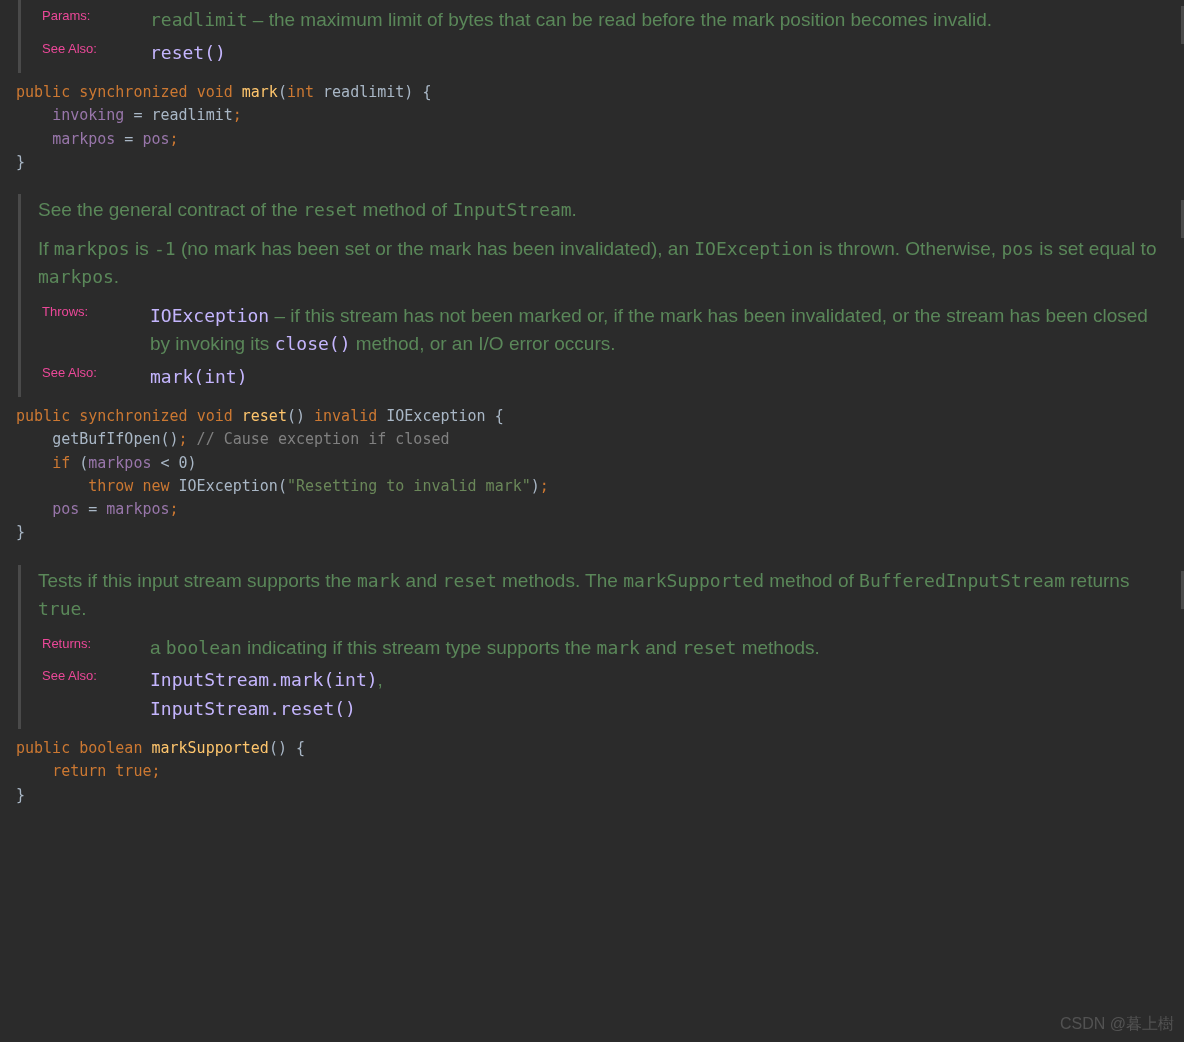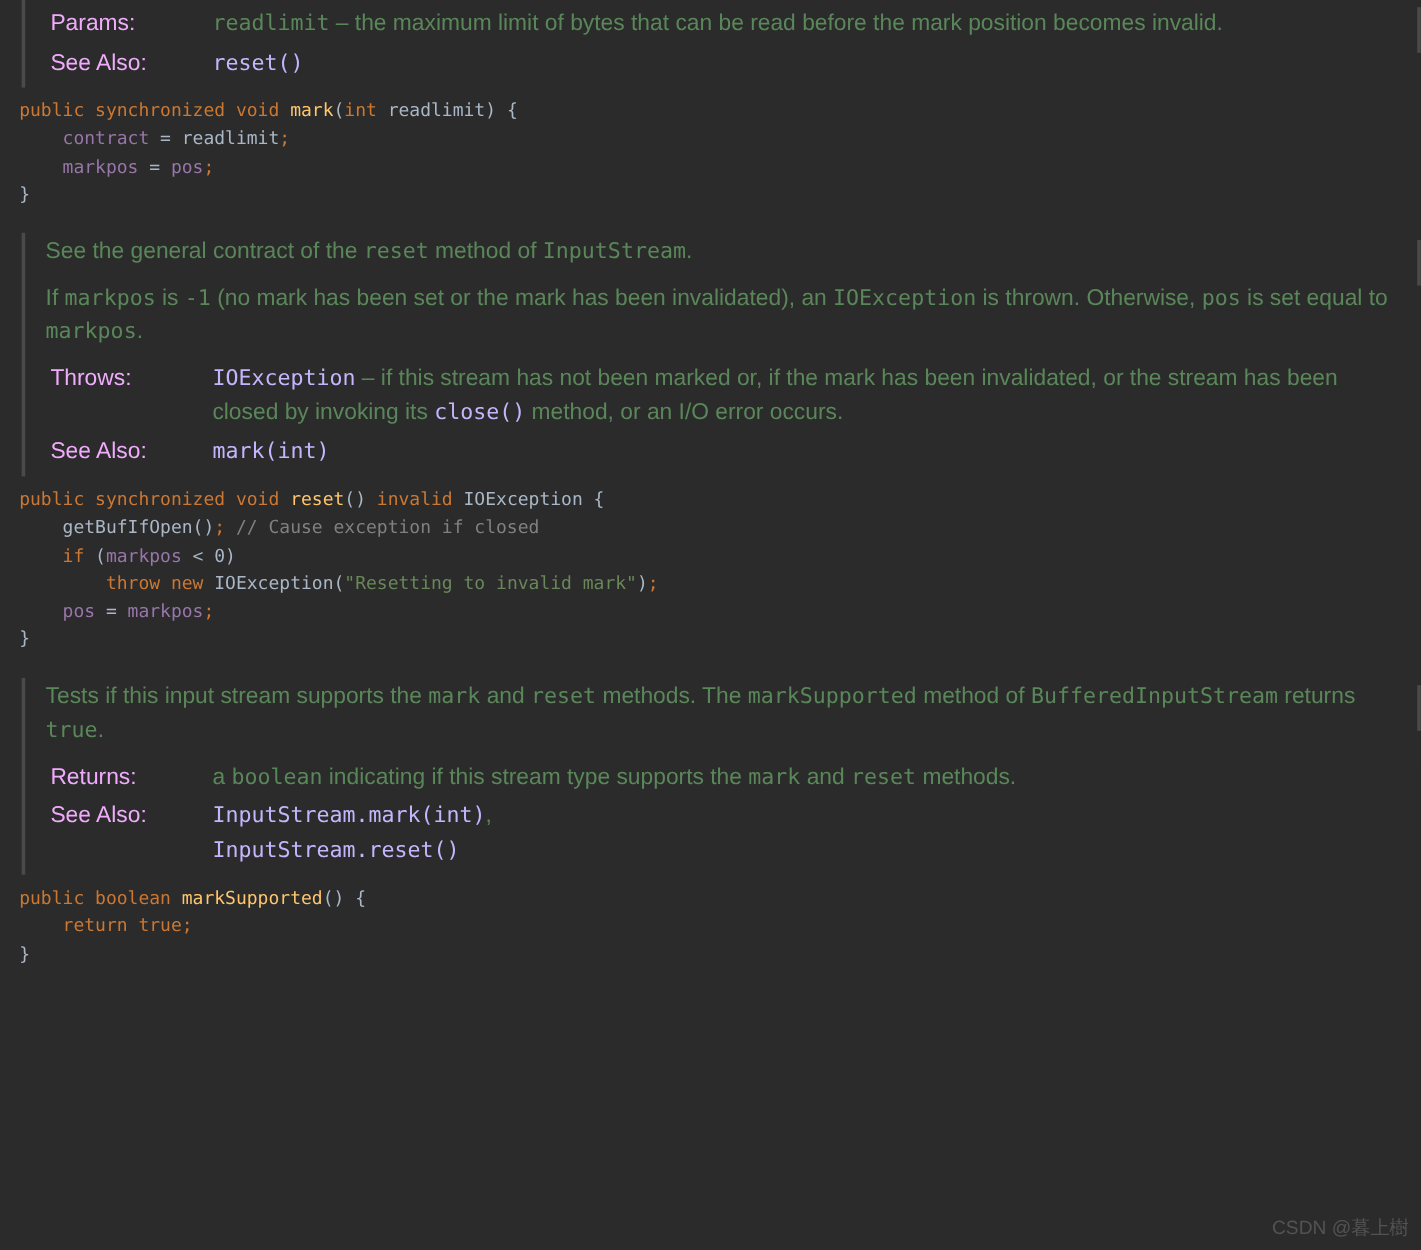--- a/index.html
+++ b/index.html
@@ -42,22 +42,22 @@
     margin-left: 0;
   }
   .doc-para { margin-bottom: 10px; }
   .doc-table {
     display: grid;
     grid-template-columns: 100px 1fr;
     column-gap: 8px;
     margin-top: 4px;
     margin-left: 4px;
   }
-  .doc-label  { color: #f0abfc; white-space: nowrap; font-size: 19px; padding-right: 4px;}
-  .doc-value  { color: #5a8759; font-size: 19px; margin-left: 27px; }
+  .doc-label  { color: #ec4899; white-space: nowrap; font-size: 13px; padding-right: 4px;}
+  .doc-value  { color: #5a8759; font-size: 19px; }
   .doc-mono   { font-family: "Menlo","Consolas","DejaVu Sans Mono",monospace; font-size: 18px; }
   .doc-link   { color: #c4b5fd; font-family: "Menlo","Consolas","DejaVu Sans Mono",monospace; font-size: 18px; }
 
   .code-block {
     font-family: "Menlo","Consolas","DejaVu Sans Mono",monospace;
     font-size: 15px;
     white-space: pre;
     padding: 8px 16px 6px 16px;
     line-height: 1.55;
     color: #a9b7c6;
@@ -93,21 +93,21 @@
       </div>
     </div>
     <div class="doc-table">
       <div class="doc-label">See Also:</div>
       <div class="doc-value">
         <span class="doc-link">reset()</span>
       </div>
     </div>
   </div>
   <div class="code-block"><span class="kw">public </span><span class="kw">synchronized </span><span class="kw">void </span><span class="fn">mark</span><span class="punc">(</span><span class="kw">int </span><span class="type">readlimit</span><span class="punc">) {</span>
-    <span class="fld">contract</span><span class="type"> = readlimit</span><span class="kw">;</span>
+    <span class="fld">invoking</span><span class="type"> = readlimit</span><span class="kw">;</span>
     <span class="fld">markpos</span><span class="type"> = </span><span class="fld">pos</span><span class="kw">;</span>
 <span class="punc">}</span></div>
 </div>
 
 <div class="section">
   <div class="doc-block">
     <div class="doc-border-left"></div>
     <div class="doc-border-right"></div>
     <div class="doc-text doc-para">
       <span>See the general contract of the </span><span class="doc-mono">reset</span><span> method of </span><span class="doc-mono">InputStream</span><span>.</span>

